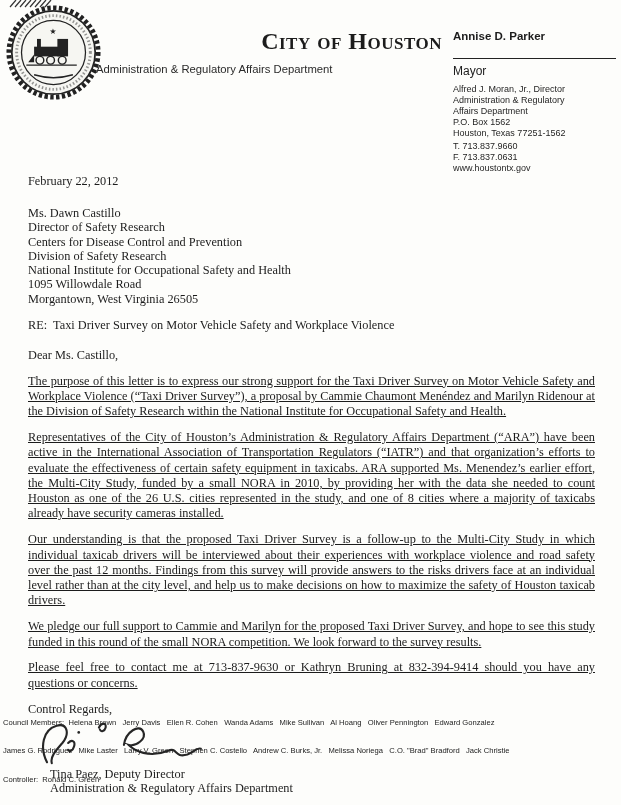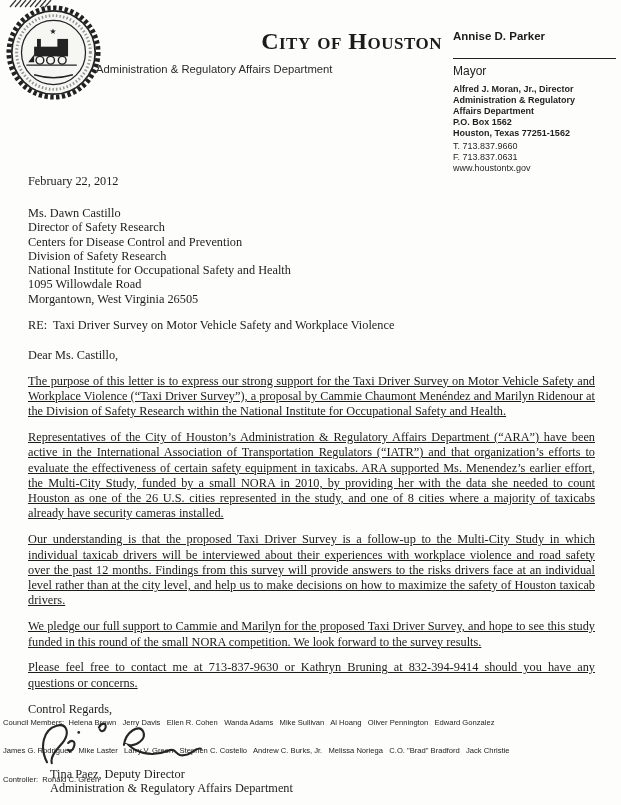--- a/index.html
+++ b/index.html
@@ -23,21 +23,21 @@
     font-family:"Liberation Sans",sans-serif;font-size:11.3px;color:#2a2a2a;
   }
   .mayor-block{
     position:absolute;left:453px;top:30px;width:163px;
     font-family:"Liberation Sans",sans-serif;
   }
   .mayor-name{font-weight:bold;font-size:11.5px;padding-bottom:16px;border-bottom:1.5px solid #222;}
   .mayor-title{font-size:12px;margin-top:5px;}
   .contact-block{
     position:absolute;left:453px;top:84px;
-    font-family:"Liberation Sans",sans-serif;font-size:9px;line-height:11px;color:#1f1f1f;font-weight:bold;
+    font-family:"Liberation Sans",sans-serif;font-size:9px;line-height:11px;color:#1f1f1f;
   }
   .phone-block{
     position:absolute;left:453px;top:141px;
     font-family:"Liberation Sans",sans-serif;font-size:9px;line-height:11px;color:#1f1f1f;
   }
   
   .body-block{position:absolute;left:28px;right:26px;top:174px;font-size:12.3px;}
   .date{margin-bottom:17px;}
   .recipient div{line-height:14.3px;}
   .re{margin-top:12px;font-weight:normal;white-space:pre-wrap;}

